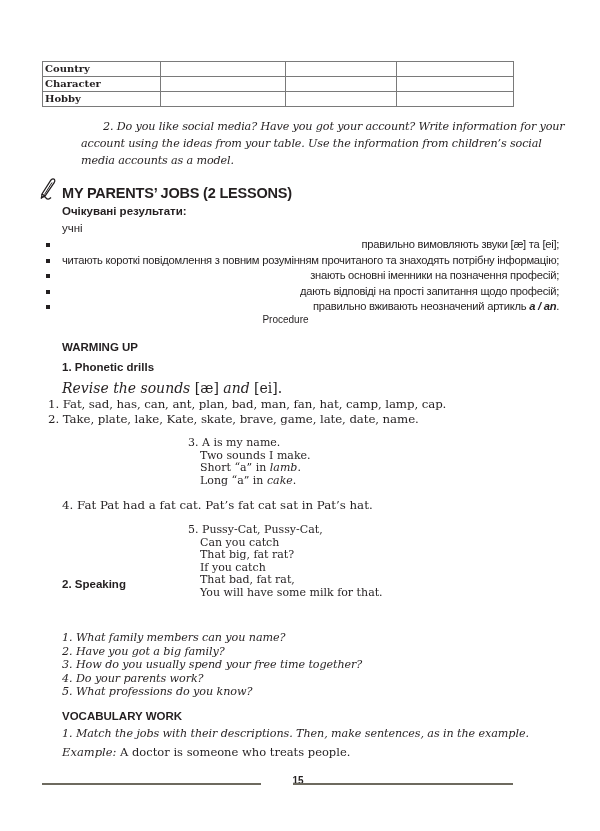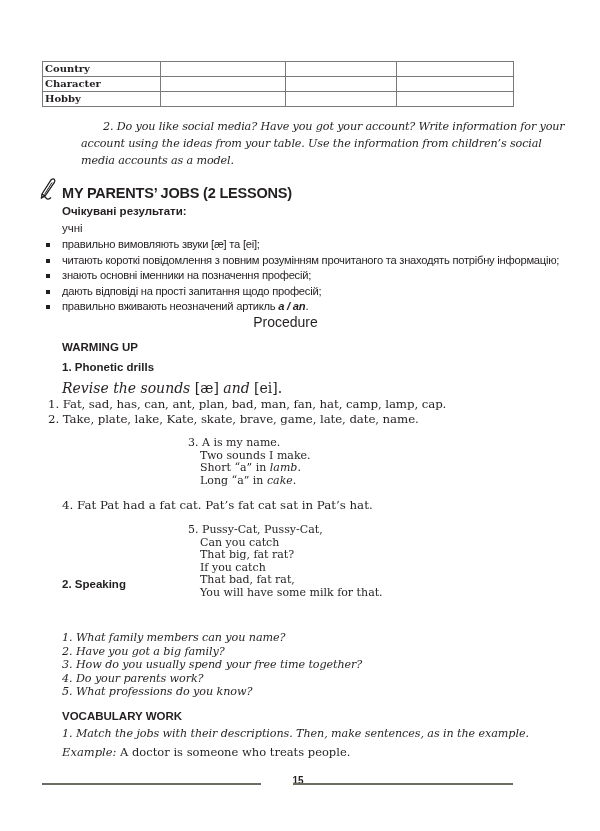--- a/index.html
+++ b/index.html
@@ -33,31 +33,31 @@
 
   .section-head { left: 38px; top: 177px; display: flex; align-items: flex-end; }
   .section-head svg { width: 22px; height: 24px; }
   .section-title {
     font-family: "Liberation Sans", sans-serif; font-weight: bold; font-size: 14.5px;
     margin-left: 2px; letter-spacing: -0.2px;
   }
 
   .outcomes-title { left: 62px; top: 205px; font-weight: bold; font-size: 11.5px; }
   .outcomes-sub { left: 62px; top: 222px; font-size: 11.5px; }
-  .bullets { left: 44px; top: 237px; margin: 0; padding: 0; list-style: none; }
+  .bullets { left: 44px; top: 237px; margin: 0; padding: 0; list-style: none; text-align: right; }
   .bullets li {
     font-size: 11.2px; line-height: 15.5px; position: relative; padding-left: 18px;
     letter-spacing: -0.25px; white-space: nowrap;
   }
   .bullets li::before {
     content: ""; position: absolute; left: 2px; top: 6px; width: 4px; height: 4px; background: #231f20;
   }
   .bullets b { font-style: italic; }
 
-  .procedure { left: 0; width: 571px; top: 314px; text-align: center; font-size: 14px; }
+  .procedure { left: 0; width: 571px; top: 314px; text-align: center; font-size: 10px; }
 
   .h-caps { font-weight: bold; font-size: 11.5px; }
   .warming { left: 62px; top: 341px; }
   .phonetic { left: 62px; top: 361px; }
   .revise { left: 62px; top: 380px; font-size: 14px; }
   .revise i { font-style: italic; }
 
   .drill { font-size: 11.8px; line-height: 15px; letter-spacing: -0.1px; }
   .drill1 { left: 48px; top: 397px; }
   .drill2 { left: 48px; top: 412px; }

